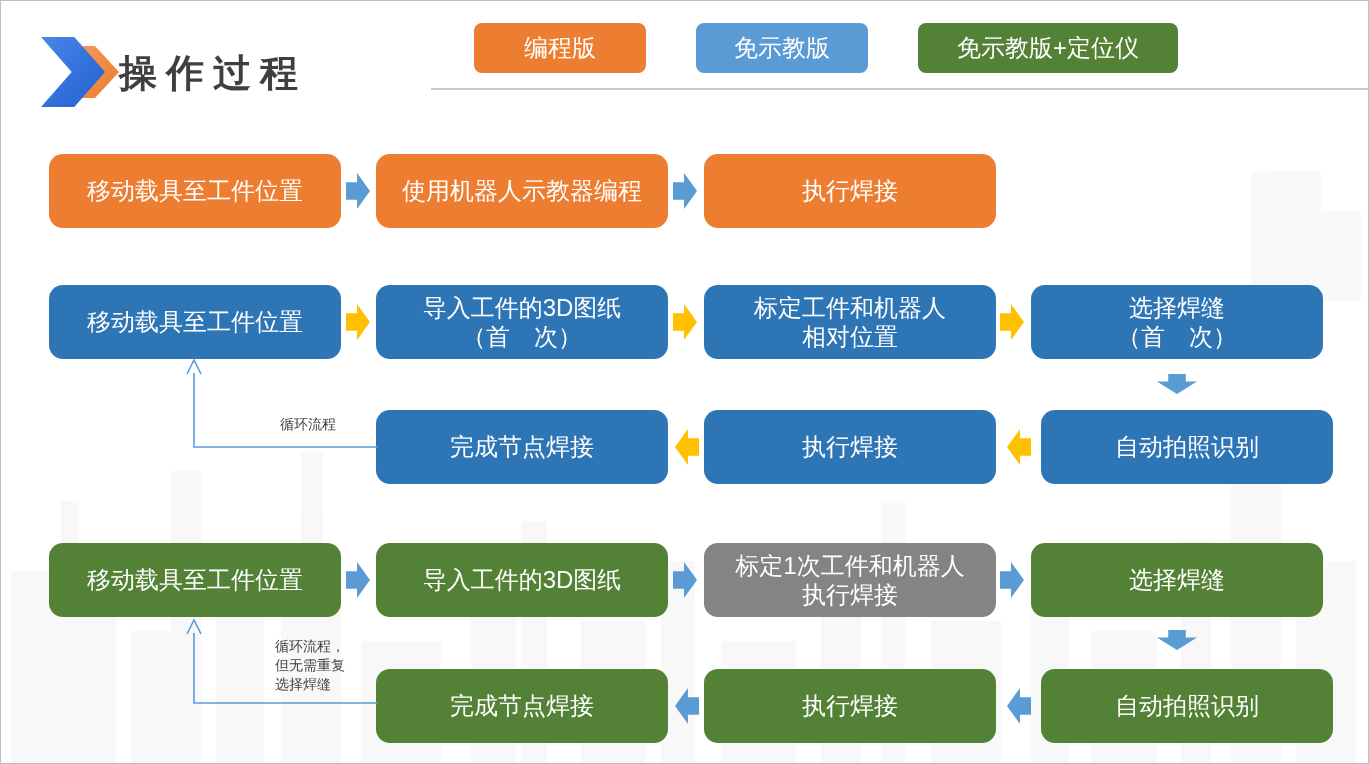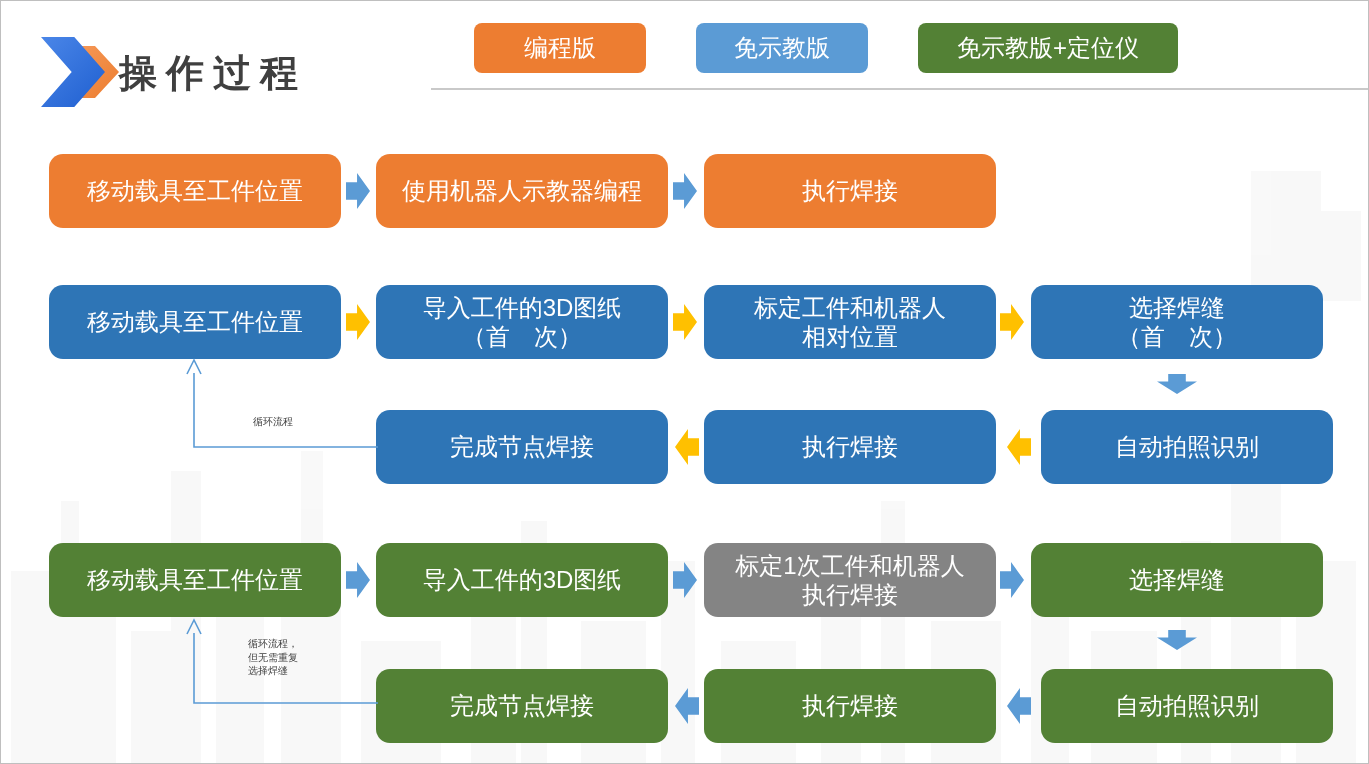--- a/index.html
+++ b/index.html
@@ -32,21 +32,21 @@
 
   
   .ar{position:absolute;width:24px;height:36px;}
   .ar-r{clip-path:polygon(0 26%,46% 26%,46% 0,100% 50%,46% 100%,46% 74%,0 74%);}
   .ar-l{clip-path:polygon(100% 26%,54% 26%,54% 0,0 50%,54% 100%,54% 74%,100% 74%);}
   .ar-d{width:40px;height:20px;clip-path:polygon(28% 0,72% 0,72% 38%,100% 38%,50% 100%,0 38%,28% 38%);}
   .blue-a{background:#5B9BD5}
   .yellow-a{background:#FFC000}
 
   .loop-svg{position:absolute;overflow:visible;}
-  .loop-label{position:absolute;font-size:10px;color:#404040;white-space:pre-line;line-height:1.35;}
+  .loop-label{position:absolute;font-size:14px;color:#404040;white-space:pre-line;line-height:1.35;margin-left:27px;}
 </style>
 </head>
 <body>
 
 <div class="slide">
 
   <svg class="skyline" viewBox="0 0 1367 762">
     <g fill="#8a8a8a" opacity="0.055">
       <rect x="10" y="570" width="55" height="192"></rect>
       <rect x="75" y="600" width="40" height="162"></rect>

